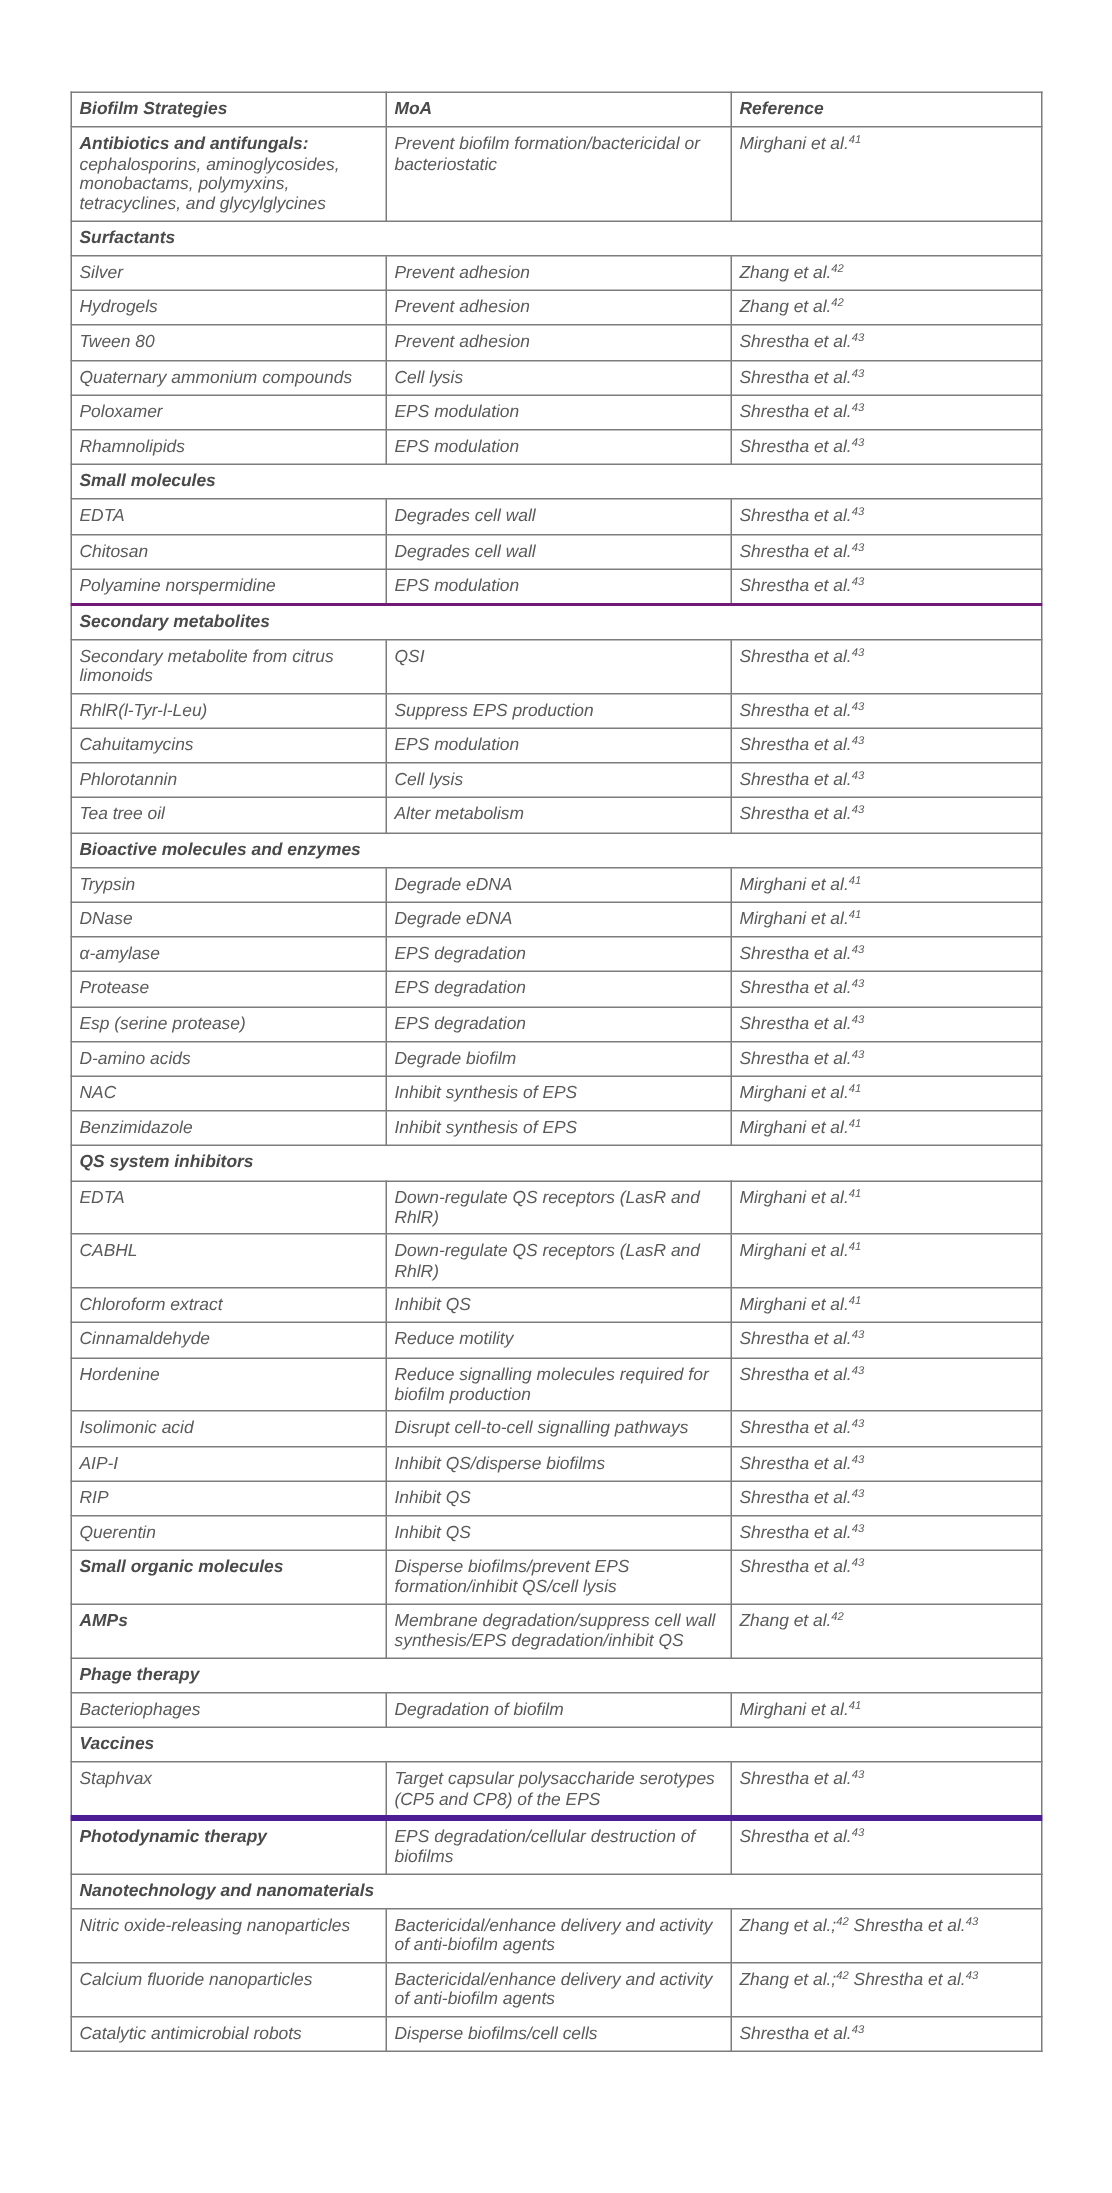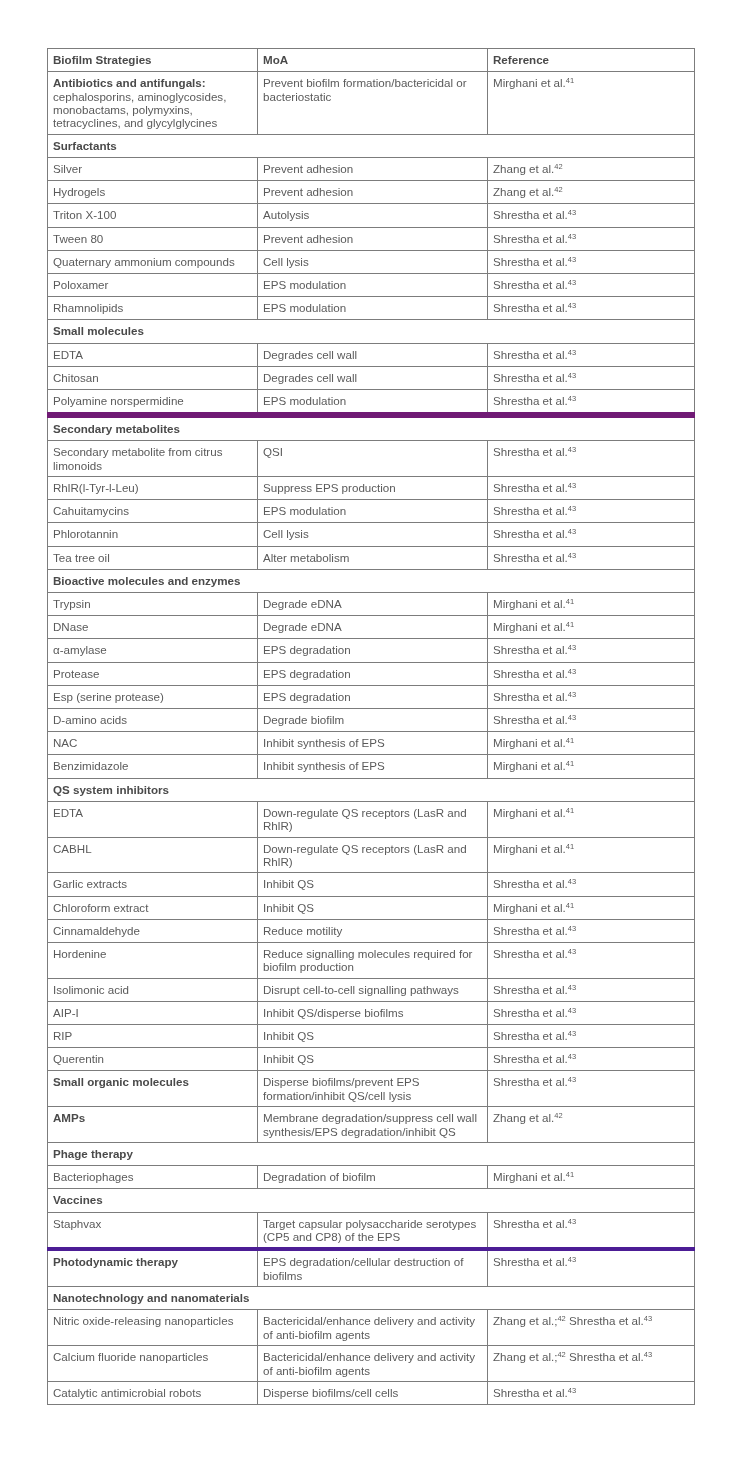--- a/index.html
+++ b/index.html
@@ -1,17 +1,17 @@
 <!DOCTYPE html>
 <html><head>
   <meta charset="utf-8">
   <style>
     html, body { margin: 0; padding: 0; background: #ffffff; }
     body { width: 741px; height: 1462px; position: relative; overflow: hidden; }
-    .wrap { position: absolute; left: 47px; top: 48px; width: 647px; }
+    .wrap { position: absolute; left: 47px; top: 61px; width: 647px; font-style: italic; }
     table {
       width: 647px;
       border-collapse: collapse;
       table-layout: fixed;
       font-family: "Liberation Sans", "DejaVu Sans", sans-serif;
       font-size: 11.6px;
       line-height: 13.4px;
       color: #5a5a5a;
     }
     col.c1 { width: 210px; }
@@ -20,21 +20,21 @@
     td, th {
       border: 1px solid #7c7c7c;
       padding: 4px 5px 4px 5px;
       vertical-align: top;
       text-align: left;
       font-weight: normal;
       height: 14.2px;
     }
     th { color: #4a4a4a; font-weight: bold; }
     td.section { font-weight: bold; color: #4a4a4a; }
-    td.section.thick { border-top: 6px solid #701a75; }
+    td.section.thick { border-top: 2px solid #701a75; }
     td.bold { font-weight: bold; color: #4a4a4a; }
     tr.thick td { border-top: 4px solid #4c1d95; }
     .b { font-weight: bold; color: #4a4a4a; }
     sup { font-size: 7.5px; line-height: 0; vertical-align: 4px; }
   </style>
 </head>
 <body>
 
 <div class="wrap">
   <table>
@@ -63,25 +63,20 @@
           <td>Silver</td>
           <td>Prevent adhesion</td>
           <td><span>Zhang et al.</span><sup>42</sup></td>
         </tr>
         <tr>
           <td>Hydrogels</td>
           <td>Prevent adhesion</td>
           <td><span>Zhang et al.</span><sup>42</sup></td>
         </tr>
         <tr>
-          <td>Triton X-100</td>
-          <td>Autolysis</td>
-          <td><span>Shrestha et al.</span><sup>43</sup></td>
-        </tr>
-        <tr>
           <td>Tween 80</td>
           <td>Prevent adhesion</td>
           <td><span>Shrestha et al.</span><sup>43</sup></td>
         </tr>
         <tr>
           <td>Quaternary ammonium compounds</td>
           <td>Cell lysis</td>
           <td><span>Shrestha et al.</span><sup>43</sup></td>
         </tr>
         <tr>
@@ -188,25 +183,20 @@
         </tr>
         <tr>
           <td>EDTA</td>
           <td>Down-regulate QS receptors (LasR and RhlR)</td>
           <td><span>Mirghani et al.</span><sup>41</sup></td>
         </tr>
         <tr>
           <td>CABHL</td>
           <td>Down-regulate QS receptors (LasR and RhlR)</td>
           <td><span>Mirghani et al.</span><sup>41</sup></td>
-        </tr>
-        <tr>
-          <td>Garlic extracts</td>
-          <td>Inhibit QS</td>
-          <td><span>Shrestha et al.</span><sup>43</sup></td>
         </tr>
         <tr>
           <td>Chloroform extract</td>
           <td>Inhibit QS</td>
           <td><span>Mirghani et al.</span><sup>41</sup></td>
         </tr>
         <tr>
           <td>Cinnamaldehyde</td>
           <td>Reduce motility</td>
           <td><span>Shrestha et al.</span><sup>43</sup></td>

